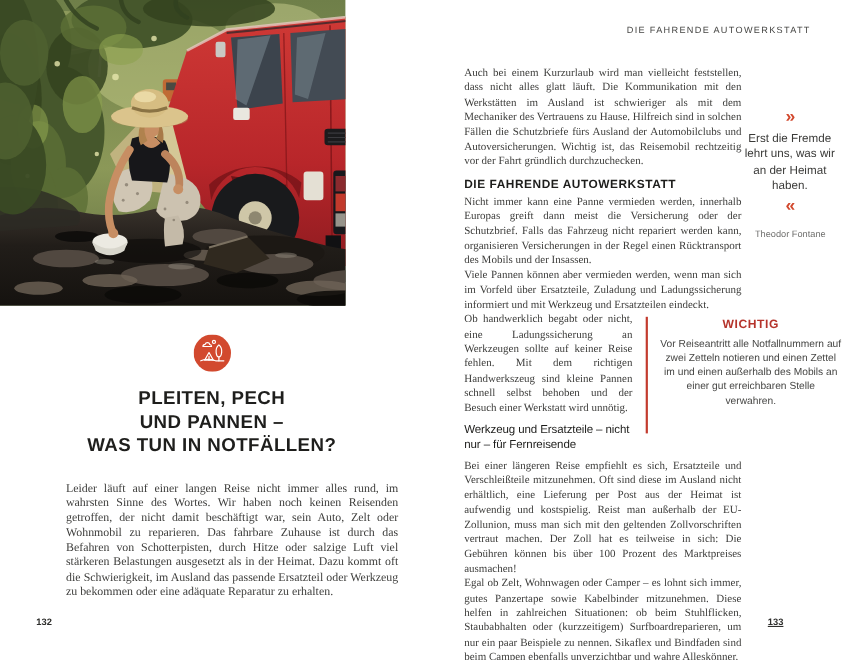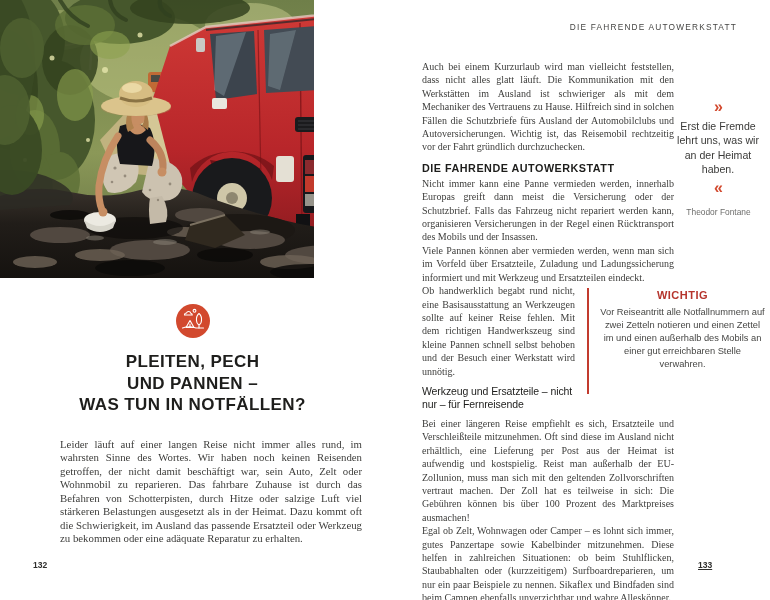--- a/index.html
+++ b/index.html
@@ -272,21 +272,21 @@
       <h2 class="section-heading">DIE FAHRENDE AUTOWERKSTATT</h2>
 
       <p>Nicht immer kann eine Panne vermieden werden, innerhalb Europas greift dann meist die Versicherung oder der Schutzbrief. Falls das Fahrzeug nicht repariert werden kann, organisieren Versicherungen in der Regel einen Rücktransport des Mobils und der Insassen.</p>
       <p>Viele Pannen können aber vermieden werden, wenn man sich im Vorfeld über Ersatzteile, Zuladung und Ladungssicherung informiert und mit Werkzeug und Ersatzteilen eindeckt.</p>
 
       <aside class="wichtig">
         <div class="wichtig-title">WICHTIG</div>
         <div class="wichtig-text">Vor Reiseantritt alle Notfallnummern auf zwei Zetteln notieren und einen Zettel im und einen außerhalb des Mobils an einer gut erreichbaren Stelle verwahren.</div>
       </aside>
 
-      <p class="wrap">Ob handwerklich begabt rund nicht, eine Basisausstattung an Werkzeugen sollte auf keiner Reise fehlen. Mit dem richtigen Handwerkszeug sind kleine Pannen schnell selbst behoben und der Besuch einer Werkstatt wird unnötig.</p>
+      <p class="wrap">Ob handwerklich begabt oder nicht, eine Ladungssicherung an Werkzeugen sollte auf keiner Reise fehlen. Mit dem richtigen Handwerkszeug sind kleine Pannen schnell selbst behoben und der Besuch einer Werkstatt wird unnötig.</p>
 
       <h3 class="subsection-heading">Werkzeug und Ersatzteile – nicht nur – für Fernreisende</h3>
 
       <p class="clearfloat">Bei einer längeren Reise empfiehlt es sich, Ersatzteile und Verschleißteile mitzunehmen. Oft sind diese im Ausland nicht erhältlich, eine Lieferung per Post aus der Heimat ist aufwendig und kostspielig. Reist man außerhalb der EU-Zollunion, muss man sich mit den geltenden Zollvorschriften vertraut machen. Der Zoll hat es teilweise in sich: Die Gebühren können bis über 100 Prozent des Marktpreises ausmachen!</p>
       <p>Egal ob Zelt, Wohnwagen oder Camper – es lohnt sich immer, gutes Panzertape sowie Kabelbinder mitzunehmen. Diese helfen in zahlreichen Situationen: ob beim Stuhlflicken, Staubabhalten oder (kurzzeitigem) Surfboardreparieren, um nur ein paar Beispiele zu nennen. Sikaflex und Bindfaden sind beim Campen ebenfalls unverzichtbar und wahre Alleskönner.</p>
     </div>
 
     <aside class="quote">
       <div class="qmark">»</div>
       <div class="qtext">Erst die Fremde lehrt uns, was wir an der Heimat haben.</div>

